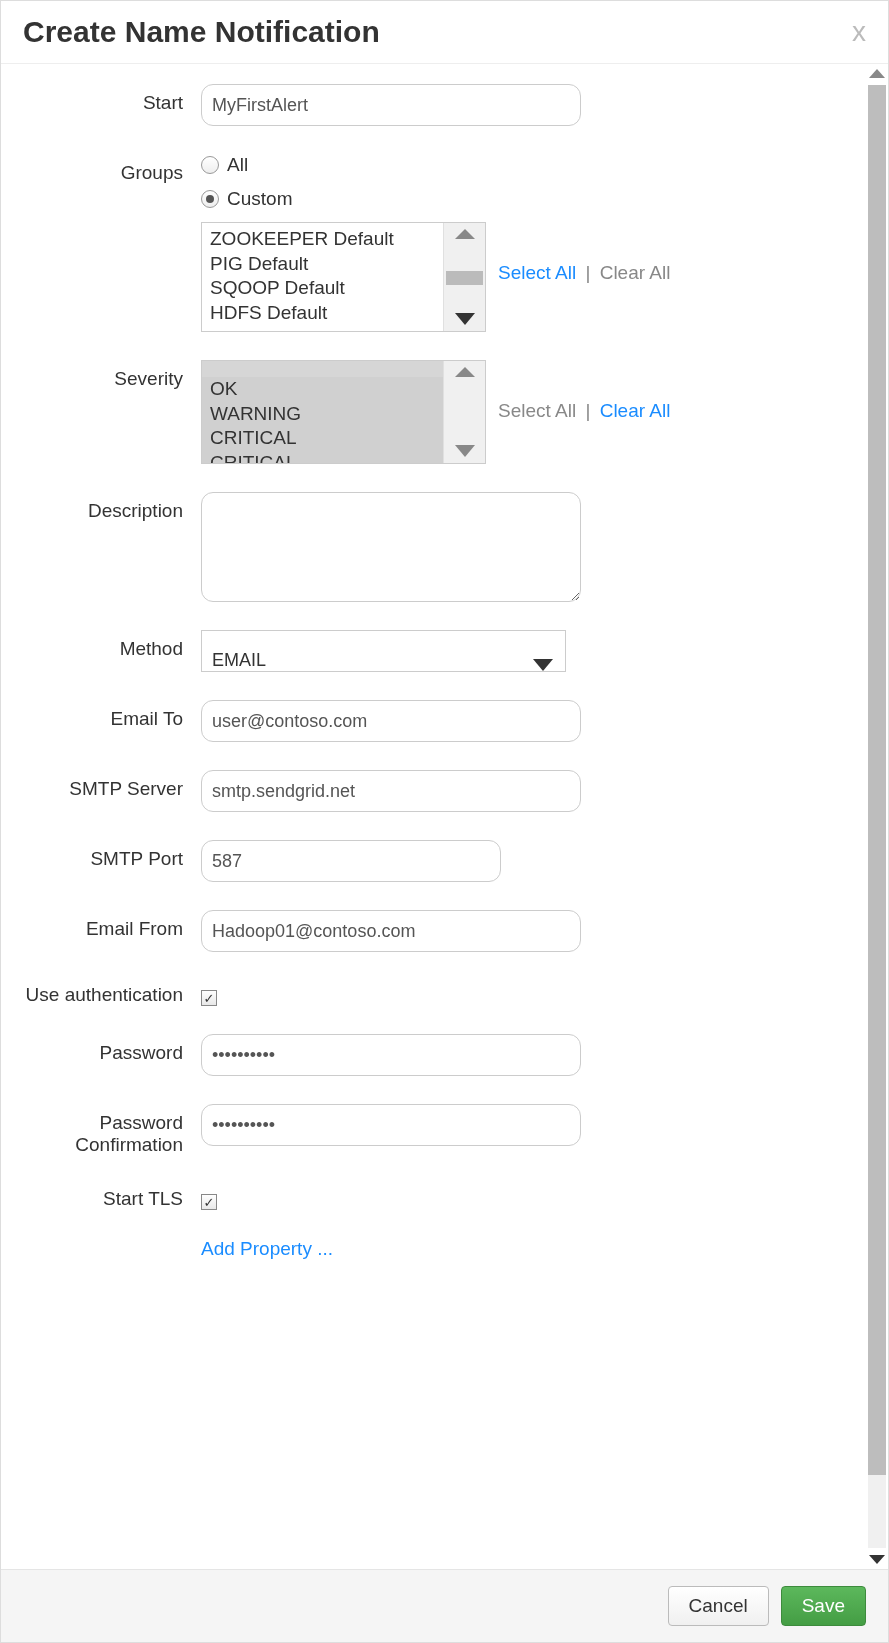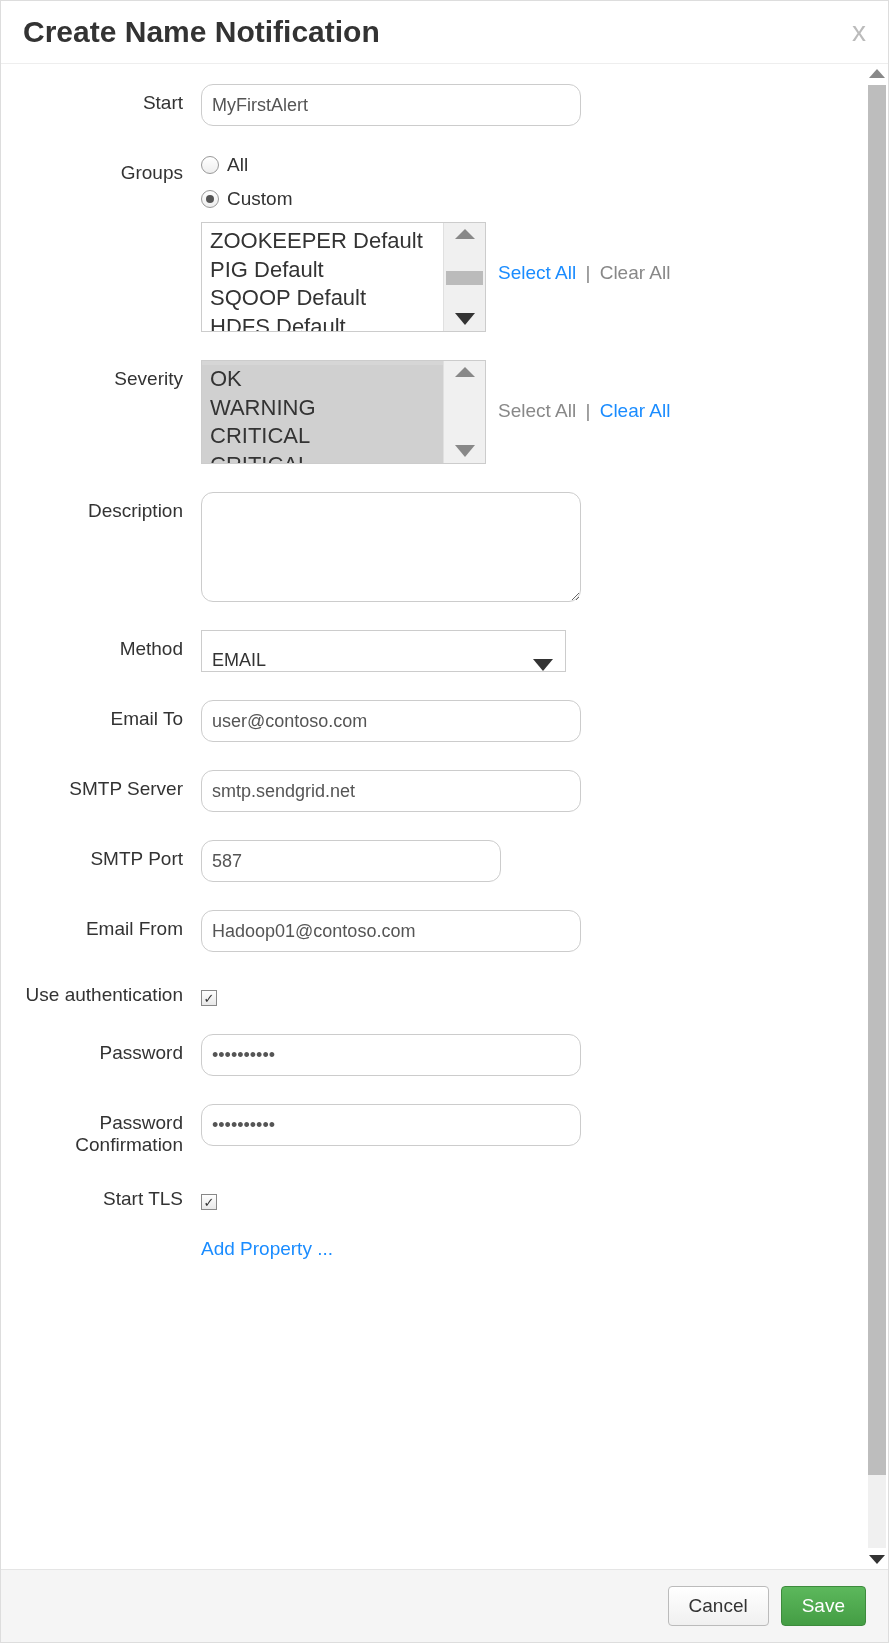--- a/index.html
+++ b/index.html
@@ -105,21 +105,21 @@
   .listbox-wrap {
     display: flex;
     border: 1px solid #ccc;
     width: 285px;
     height: 110px;
   }
   .listbox {
     flex: 1;
     overflow: hidden;
     padding: 4px 8px;
-    font-size: 22px;
+    font-size: 19px;
     color: #333;
     line-height: 1.3;
   }
   .listbox .item {
     white-space: nowrap;
     padding: 0;
   }
   .listbox .item.selected {
     background: #d0d0d0;
   }
@@ -251,21 +251,21 @@
   .outer-scroll .arr {
     width: 0; height: 0;
     border-left: 8px solid transparent;
     border-right: 8px solid transparent;
     margin: 5px 0;
   }
   .outer-scroll .arr.up { border-bottom: 9px solid #888; }
   .outer-scroll .arr.down { border-top: 9px solid #333; }
   .severity-listbox .listbox {
     background: #d6d6d6;
-    padding: 4px 0 4px 0;
+    padding: 16px 0 4px 0;
   }
   .severity-listbox .item {
     padding: 0 8px;
   }
 </style>
 </head>
 <body>
 
 <div class="dialog">
 

